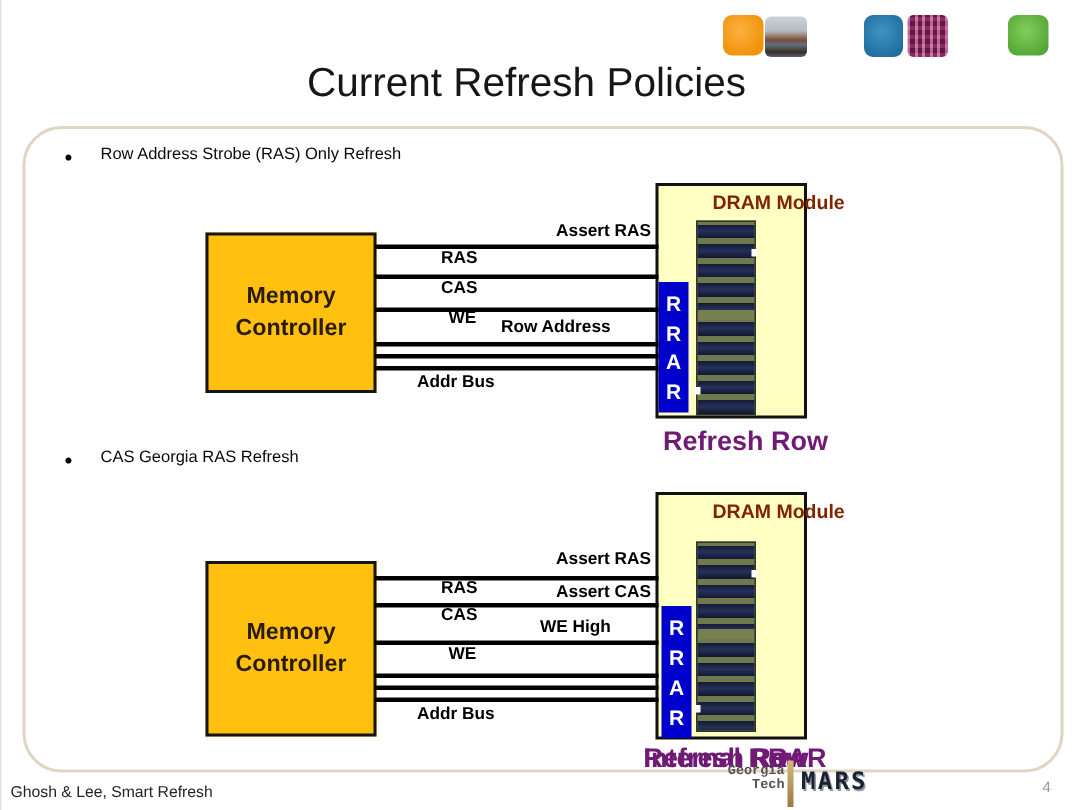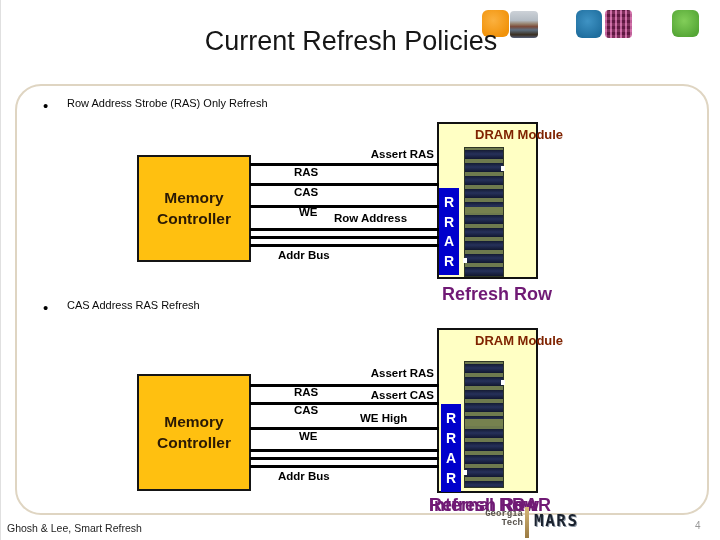--- a/index.html
+++ b/index.html
@@ -10,21 +10,21 @@
   .tile { position:absolute; top:10px; border-radius:6px; }
   .tile-orange { left:481px; width:27px; height:27px; background:radial-gradient(circle at 42% 38%, #fbb13f, #f1920a 75%); }
   .tile-photo { left:509px; top:11px; width:28px; height:27px; border-radius:4px;
      background:linear-gradient(180deg,#cdd2d8 0%,#b4bcc4 35%,#97826d 48%,#7b4a3a 58%,#5e6f80 70%,#3a2e20 88%,#55607a 100%); }
   .tile-blue { left:575px; width:26px; height:28px; background:radial-gradient(circle at 45% 40%, #3f93c4, #1f6e9e 78%); }
   .tile-circuit { left:604px; width:27px; height:28px; border-radius:4px; background-color:#8e2f66;
      background-image:repeating-linear-gradient(90deg, rgba(220,120,180,.75) 0 2px, rgba(90,20,60,.6) 2px 5px),
                       repeating-linear-gradient(0deg, rgba(255,170,210,.35) 0 3px, rgba(60,10,40,.45) 3px 6px); }
   .tile-green { left:671px; width:27px; height:27px; background:radial-gradient(circle at 45% 40%, #82ce59, #55a636 78%); }
 
-  .title { position:absolute; left:0; top:26px; width:700px; text-align:center;
+  .title { position:absolute; left:0; top:40px; width:700px; text-align:center;
            font-size:27px; font-weight:400; color:#161616; }
 
   .panel { position:absolute; left:14px; top:84px; width:694px; height:431px;
            border:2px solid #dfd5c2; border-radius:26px; background:#ffffff; }
 
   .bullet { position:absolute; left:42px; display:flex; align-items:flex-start; }
   .bullet .dot { font-size:15px; color:#000; width:8px; }
   .bullet .btext { font-size:11px; color:#0a0a0a; margin-left:16px; }
   .b1 { top:97px; }
   .b2 { top:299px; }
@@ -110,21 +110,21 @@
   <div class="lbl" style="left:293px;top:166px;">RAS</div>
   <div class="lbl" style="left:293px;top:186px;">CAS</div>
   <div class="lbl" style="left:298px;top:206px;">WE</div>
   <div class="lbl" style="left:333px;top:212px;">Row Address</div>
   <div class="lbl" style="left:277px;top:249px;">Addr Bus</div>
 
   <div class="cap" style="left:441px;top:284px;">Refresh Row</div>
 
   <div class="bullet b2">
     <span class="dot">•</span>
-    <span class="btext">CAS Address RAS Refresh</span>
+    <span class="btext">CAS Georgia RAS Refresh</span>
   </div>
 
   <div class="module" style="top:328px;height:165px;">
     <div class="mtitle">DRAM Module</div>
   </div>
   <div class="dimm" style="top:361px;height:127px;"></div>
   <div class="bluebox" style="left:440px;top:404px;height:88px;padding:4px 0;">
     <span>R</span>
     <span>R</span>
     <span>A</span>

